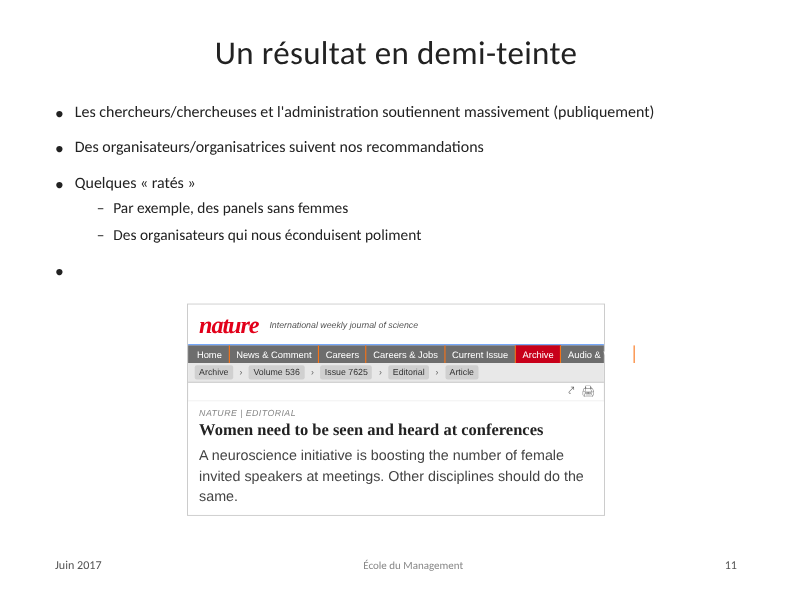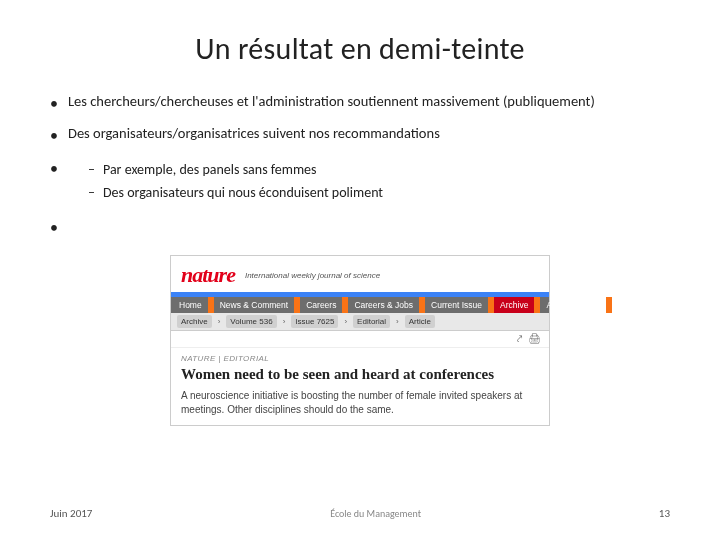--- a/index.html
+++ b/index.html
@@ -95,21 +95,21 @@
       background: #fff;
       font-family: Arial, sans-serif;
     }
 
     .nature-header {
       background: #fff;
       padding: 6px 10px 4px 10px;
       display: flex;
       align-items: center;
       gap: 6px;
-      border-bottom: 5px solid #3b82f6;
+      border-bottom: 1px solid #3b82f6;
     }
 
     .nature-logo {
       font-family: 'Times New Roman', serif;
       font-size: 22px;
       font-weight: bold;
       color: #e2001a;
       font-style: italic;
       letter-spacing: -1px;
     }
@@ -127,21 +127,21 @@
       display: flex;
       gap: 0;
       padding: 0 2px;
     }
 
     .nature-nav-item {
       color: #fff;
       font-size: 8.5px;
       padding: 3px 6px;
       white-space: nowrap;
-      border-right: 6px solid #f97316;
+      border-right: 1px solid #f97316;
     }
 
     .nature-nav-item.highlight {
       background: #c8001a;
     }
 
     .nature-breadcrumb {
       background: #e8e8e8;
       display: flex;
       align-items: center;
@@ -181,21 +181,21 @@
     .nature-article-title {
       font-family: 'Times New Roman', serif;
       font-size: 15px;
       font-weight: bold;
       color: #222;
       line-height: 1.25;
       margin-bottom: 5px;
     }
 
     .nature-body-text {
-      font-size: 10px;
+      font-size: 13px;
       color: #444;
       line-height: 1.4;
     }
 
     .footer {
       display: flex;
       justify-content: flex-end;
       align-items: flex-end;
       margin-top: 8px;
       padding-top: 4px;
@@ -243,20 +243,21 @@
       </li>
 
       <li class="bullet-item">
         <span class="bullet-dot">•</span>
         <span class="bullet-text">Des organisateurs/organisatrices suivent nos recommandations</span>
       </li>
 
       <li class="bullet-item">
         <span class="bullet-dot">•</span>
         <div style="flex:1">
+          <span class="bullet-text">Quelques « ratés »</span>
           <ul class="sub-list">
             <li class="sub-item">
               <span class="dash">–</span>
               <span>Par exemple, des panels sans femmes</span>
             </li>
             <li class="sub-item">
               <span class="dash">–</span>
               <span>Des organisateurs qui nous éconduisent poliment</span>
             </li>
           </ul>
@@ -301,15 +302,15 @@
         <div class="nature-label">NATURE | EDITORIAL</div>
         <div class="nature-article-title">Women need to be seen and heard at conferences</div>
         <div class="nature-body-text">A neuroscience initiative is boosting the number of female invited speakers at meetings. Other disciplines should do the same.</div>
       </div>
     </div>
   </div>
 
   <div class="footer">
     <div class="footer-left">Juin 2017</div>
     <div class="footer-center">École du Management</div>
-    <div class="footer-right">13</div>
+    <div class="footer-right">11</div>
   </div>
 </div>
 
 </body></html>

